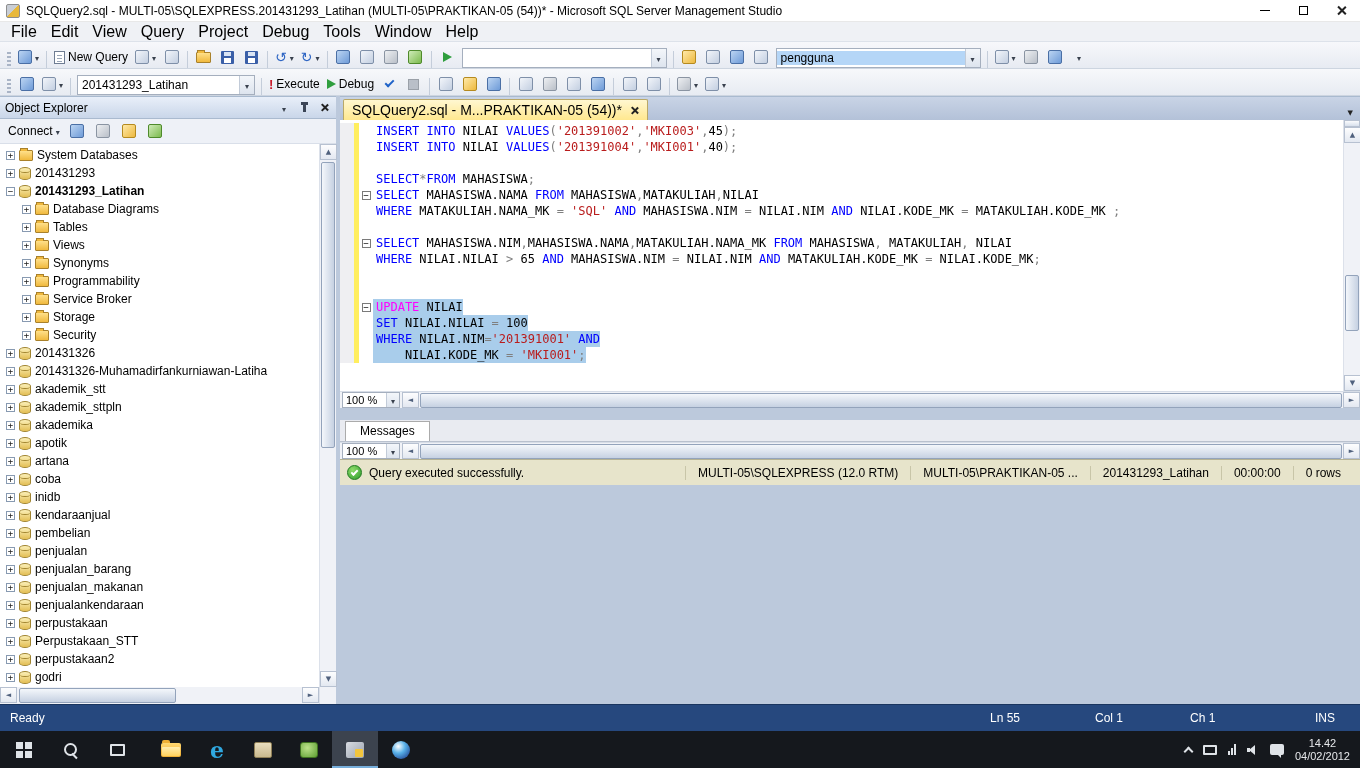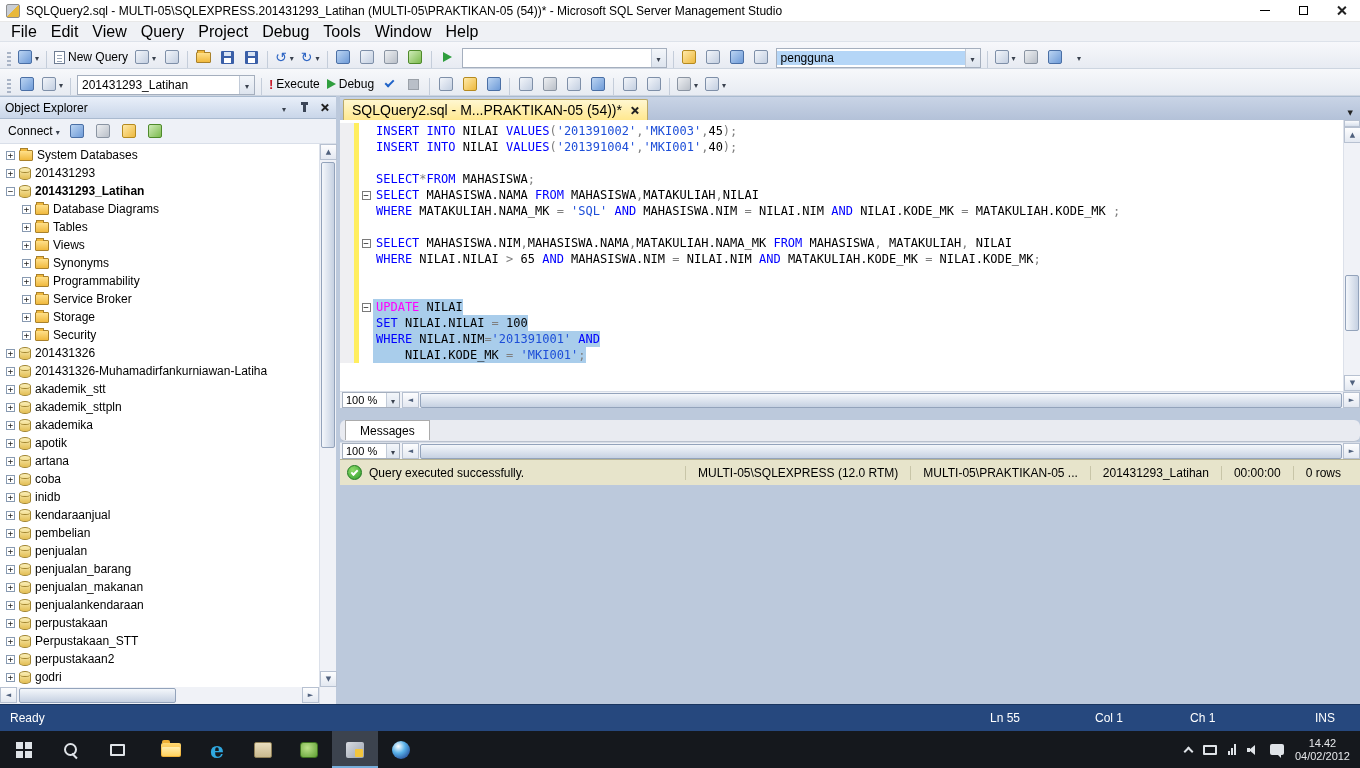--- a/index.html
+++ b/index.html
@@ -98,29 +98,29 @@
 
   .editor{flex:none;height:271px;position:relative;background:#FFF;overflow:hidden;font-family:"DejaVu Sans Mono","Liberation Mono",monospace;}
   .code-lines{position:absolute;top:3px;left:0;right:17px;}
   .code-line{height:16px;display:flex;align-items:stretch;}
   .ind-margin{flex:none;width:14px;background:#EFEFF2;}
   .chg-bar{flex:none;width:5px;background:#FFEE5F;}
   .fold-col{flex:none;width:14px;display:flex;align-items:center;justify-content:center;}
   .fold-box{width:9px;height:9px;border:1px solid #7A7A7A;background:#FFF;font:9px/7px "DejaVu Sans Mono",monospace;text-align:center;color:#111;}
   .line-text{white-space:pre;font-size:12px;line-height:16px;padding-left:3px;}
   .line-text.sel{background:#A9CDEB;}
-  .tok-k{color:#0000FF;} .tok-s{color:#1d4ed8;} .tok-o{color:#7F7F7F;} .tok-t{color:#000;} .tok-m{color:#FF00FF;}
+  .tok-k{color:#0000FF;} .tok-s{color:#b91c1c;} .tok-o{color:#7F7F7F;} .tok-t{color:#000;} .tok-m{color:#FF00FF;}
 
   .panel-bottom{flex:none;height:17px;display:flex;align-items:center;background:#F0F2F7;border-top:1px solid #D7DDE7;}
   .zoom-combo{flex:none;width:58px;height:16px;margin:0 2px;background:#FFF;border:1px solid #A5AFBE;display:flex;align-items:center;}
   .zoom-combo .cval{font-size:11px;padding:0 3px;}
   .zoom-combo .cbtn{width:13px;}
   .splitter-h{flex:none;height:12px;background:#BCC9DC;}
 
-  .msg-tabs{flex:none;height:22px;background:#E9EBF1;display:flex;align-items:flex-start;padding-left:5px;border-bottom:1px solid #B9C1CE;border-radius:6px;}
+  .msg-tabs{flex:none;height:22px;background:#E9EBF1;display:flex;align-items:center;padding-left:5px;border-bottom:1px solid #B9C1CE;}
   .msg-tab{height:20px;padding:0 14px;background:#FFF;border:1px solid #ABABAB;border-bottom:none;display:flex;align-items:center;font-size:12px;}
   .msg-body{flex:1;position:relative;background:#FFF;min-height:0;font-family:"DejaVu Sans Mono","Liberation Mono",monospace;}
   .msg-text{padding:14px 0 0 24px;font-size:12px;white-space:pre;}
 
   .qstatus{flex:none;height:26px;background:#E7E4CB;border-top:1px solid #B5B294;display:flex;align-items:center;padding:0 7px;font-size:12px;}
   .qs-icon{flex:none;width:15px;height:15px;border-radius:50%;background:radial-gradient(circle at 35% 30%,#8FDC6A,#2D9C2D);display:flex;align-items:center;justify-content:center;margin-right:7px;border:1px solid #1F7A1F;}
   .qs-check{width:7px;height:4px;border-left:2px solid #FFF;border-bottom:2px solid #FFF;transform:rotate(-45deg);margin-top:-2px;}
   .qs-msg{flex:1;white-space:nowrap;overflow:hidden;}
   .qs-seg{flex:none;padding:0 12px;border-left:1px solid #C8C5A8;white-space:nowrap;}
 

